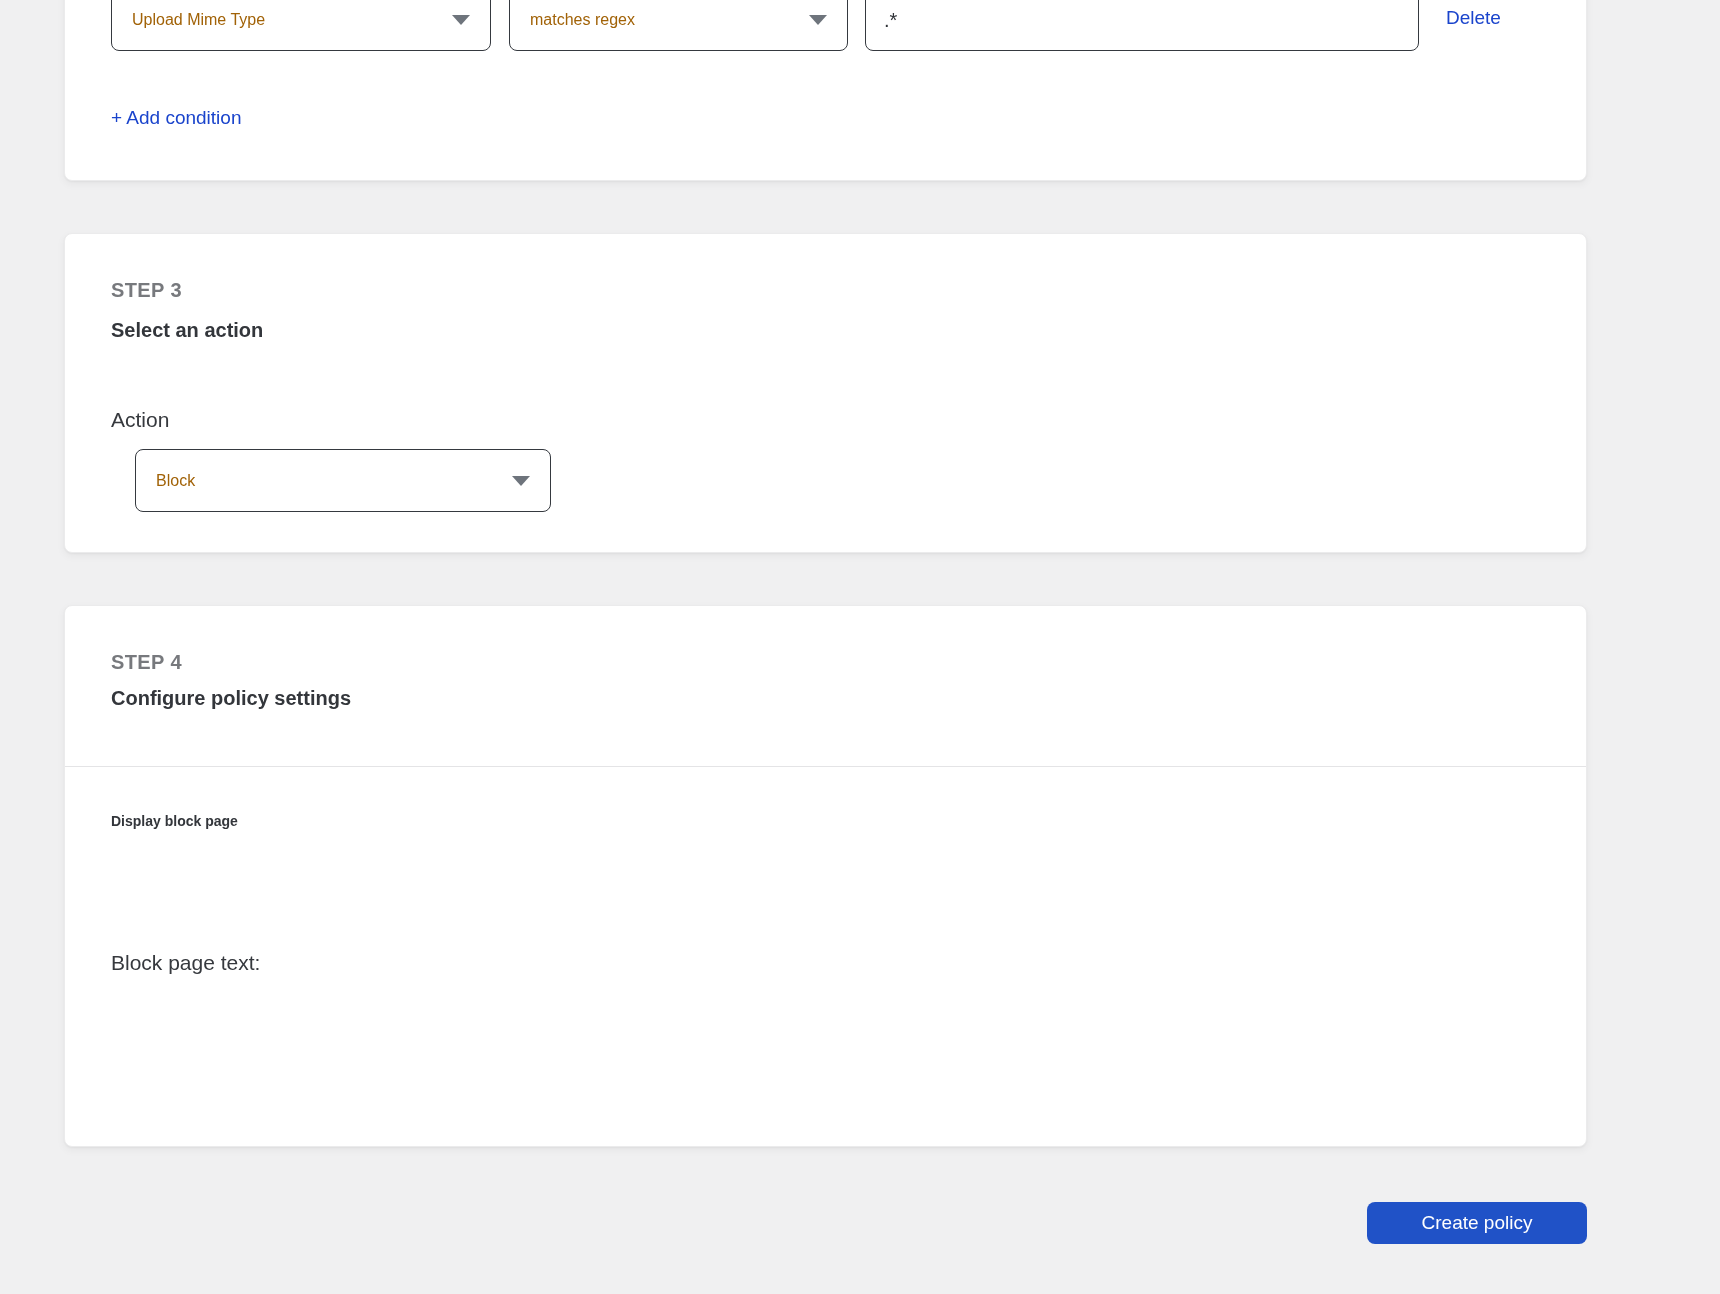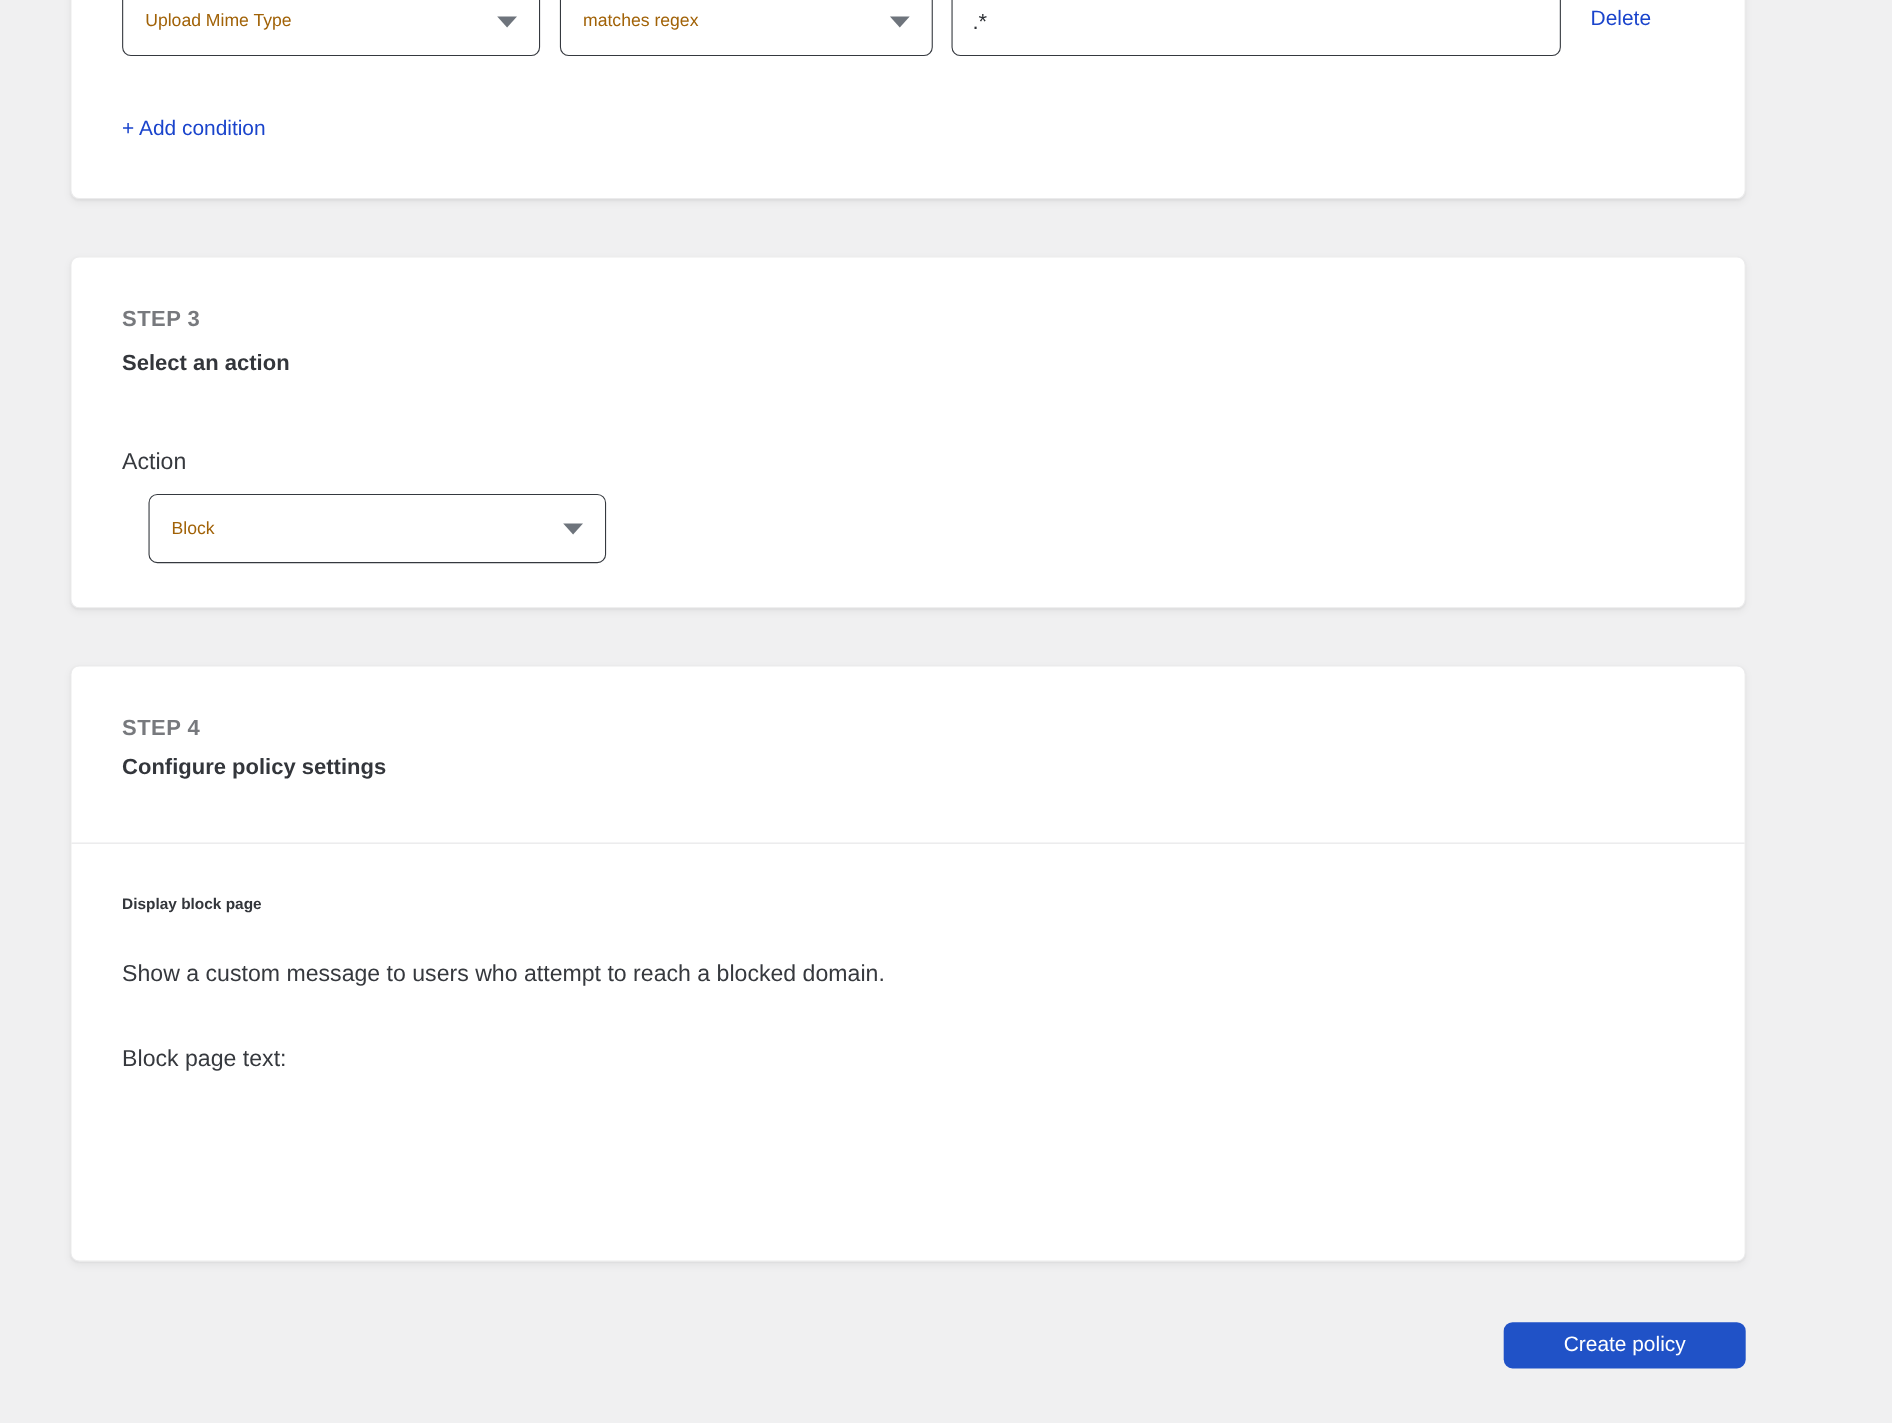--- a/index.html
+++ b/index.html
@@ -153,19 +153,18 @@
 </div>
 
 <div class="card" id="step4-card">
   <div class="step-label" style="top:45px;">STEP 4</div>
   <div class="card-title" style="top:80px;">Configure policy settings</div>
 
   <div class="divider" style="top:160px;"></div>
 
   <div class="section-heading" style="top:207px;">Display block page</div>
 
-  <div class="body-text" style="top:268px;">Show a custom message to users who attempt to reach a blocked domain.</div>
 
   <div class="field-label" style="top:345px;">Block page text:</div>
 
 </div>
 
 <button id="create-policy-button">Create policy</button>
 
 </body></html>

